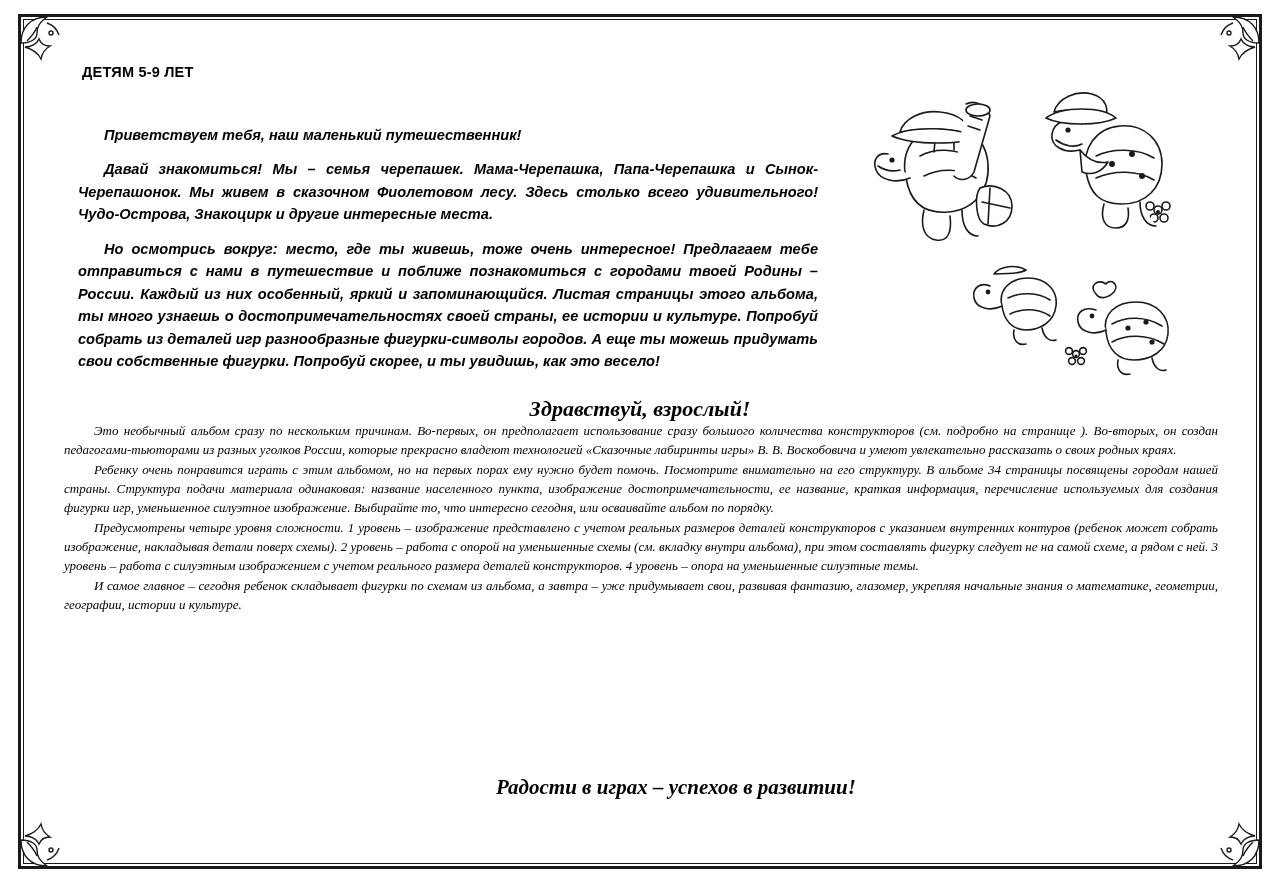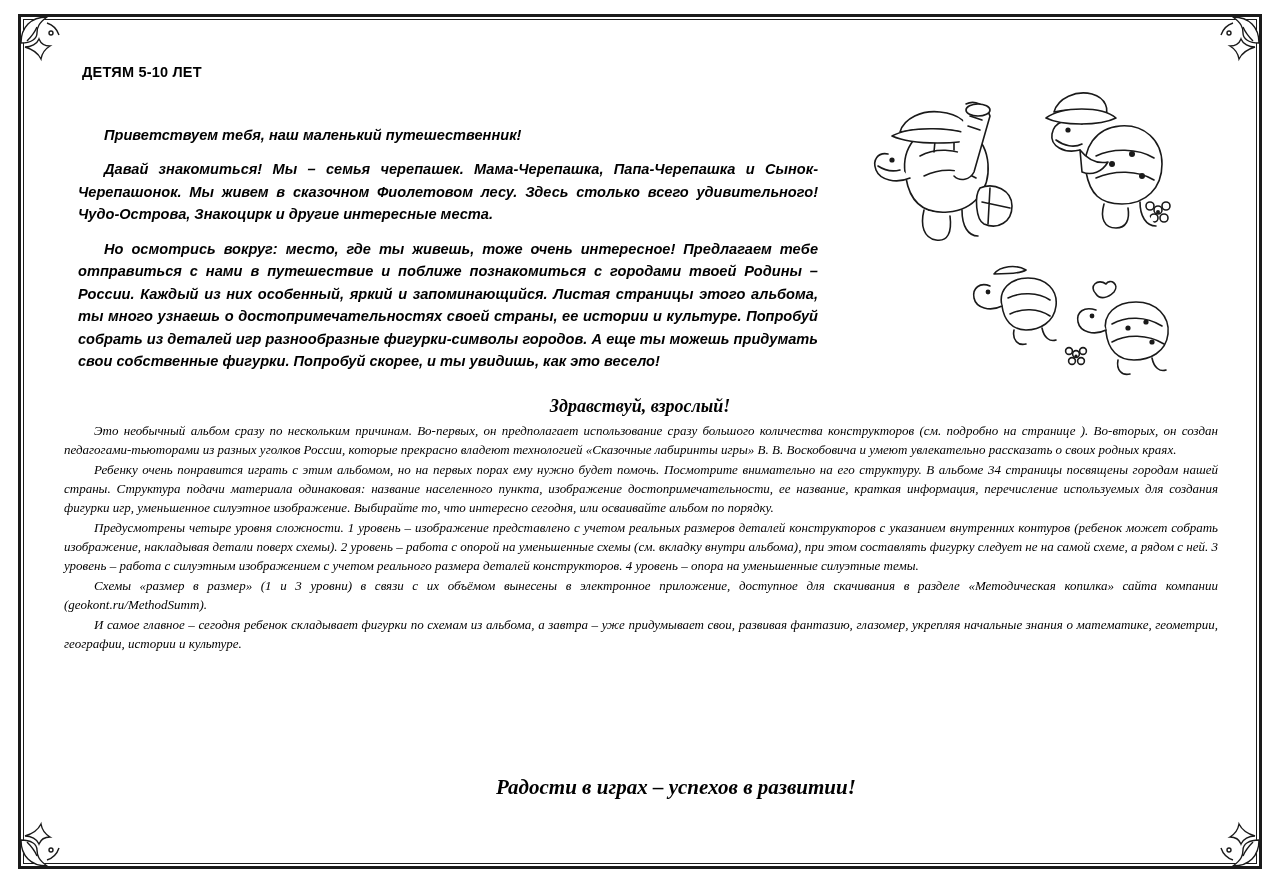--- a/index.html
+++ b/index.html
@@ -96,21 +96,21 @@
   .kids-block p { margin: 12px 0 2px 0; text-indent: 26px; }
 
   .adult-head {
     position: absolute;
     left: 0; top: 396px;
     width: 1280px;
     text-align: center;
     font-family: "Liberation Serif", serif;
     font-style: italic;
     font-weight: bold;
-    font-size: 18px;
+    font-size: 22px;
   }
 
   .adult-block {
     position: absolute;
     left: 64px; top: 422px;
     width: 1154px;
     font-family: "Liberation Serif", serif;
     font-style: italic;
     font-size: 13px;
     line-height: 1.46;
@@ -277,34 +277,33 @@
         <circle cx="202" cy="301" r="3.4" fill="#fff"></circle>
         <circle cx="211" cy="301" r="3.4" fill="#fff"></circle>
         <circle cx="206" cy="296" r="1.6" fill="#1a1a1a" stroke="none"></circle>
       </g>
     </svg>
   </div>
 
 
   <div class="content">
 
-    <div class="kicker">ДЕТЯМ 5-10 ЛЕТ</div>
+    <div class="kicker">ДЕТЯМ 5-9 ЛЕТ</div>
 
     <div class="kids-block">
       <p>Приветствуем тебя, наш маленький путешественник!</p>
       <p>Давай знакомиться! Мы – семья черепашек. Мама-Черепашка, Папа-Черепашка и Сынок-Черепашонок. Мы живем в сказочном Фиолетовом лесу. Здесь столько всего удивительного! Чудо-Острова, Знакоцирк и другие интересные места.</p>
       <p>Но осмотрись вокруг: место, где ты живешь, тоже очень интересное! Предлагаем тебе отправиться с нами в путешествие и поближе познакомиться с городами твоей Родины – России. Каждый из них особенный, яркий и запоминающийся. Листая страницы этого альбома, ты много узнаешь о достопримечательностях своей страны, ее истории и культуре. Попробуй собрать из деталей игр разнообразные фигурки-символы городов. А еще ты можешь придумать свои собственные фигурки. Попробуй скорее, и ты увидишь, как это весело!</p>
     </div>
 
     <div class="adult-head">Здравствуй, взрослый!</div>
 
     <div class="adult-block">
       <p>Это необычный альбом сразу по нескольким причинам. Во-первых, он предполагает использование сразу большого количества конструкторов (см. подробно на странице ). Во-вторых, он создан педагогами-тьюторами из разных уголков России, которые прекрасно владеют технологией «Сказочные лабиринты игры» В. В. Воскобовича и умеют увлекательно рассказать о своих родных краях.</p>
       <p>Ребенку очень понравится играть с этим альбомом, но на первых порах ему нужно будет помочь. Посмотрите внимательно на его структуру. В альбоме 34 страницы посвящены городам нашей страны. Структура подачи материала одинаковая: название населенного пункта, изображение достопримечательности, ее название, краткая информация, перечисление используемых для создания фигурки игр, уменьшенное силуэтное изображение. Выбирайте то, что интересно сегодня, или осваивайте альбом по порядку.</p>
       <p>Предусмотрены четыре уровня сложности. 1 уровень – изображение представлено с учетом реальных размеров деталей конструкторов с указанием внутренних контуров (ребенок может собрать изображение, накладывая детали поверх схемы). 2 уровень – работа с опорой на уменьшенные схемы (см. вкладку внутри альбома), при этом составлять фигурку следует не на самой схеме, а рядом с ней. 3 уровень – работа с силуэтным изображением с учетом реального размера деталей конструкторов. 4 уровень – опора на уменьшенные силуэтные темы.</p>
-      <p>Схемы «размер в размер» (1 и 3 уровни) в связи с их объёмом вынесены в электронное приложение, доступное для скачивания в разделе «Методическая копилка» сайта компании (geokont.ru/MethodSumm).</p>
       <p>И самое главное – сегодня ребенок складывает фигурки по схемам из альбома, а завтра – уже придумывает свои, развивая фантазию, глазомер, укрепляя начальные знания о математике, геометрии, географии, истории и культуре.</p>
     </div>
 
     <div class="closing">Радости в играх – успехов в развитии!</div>
 
   </div>
 </div>
 
 </body></html>

